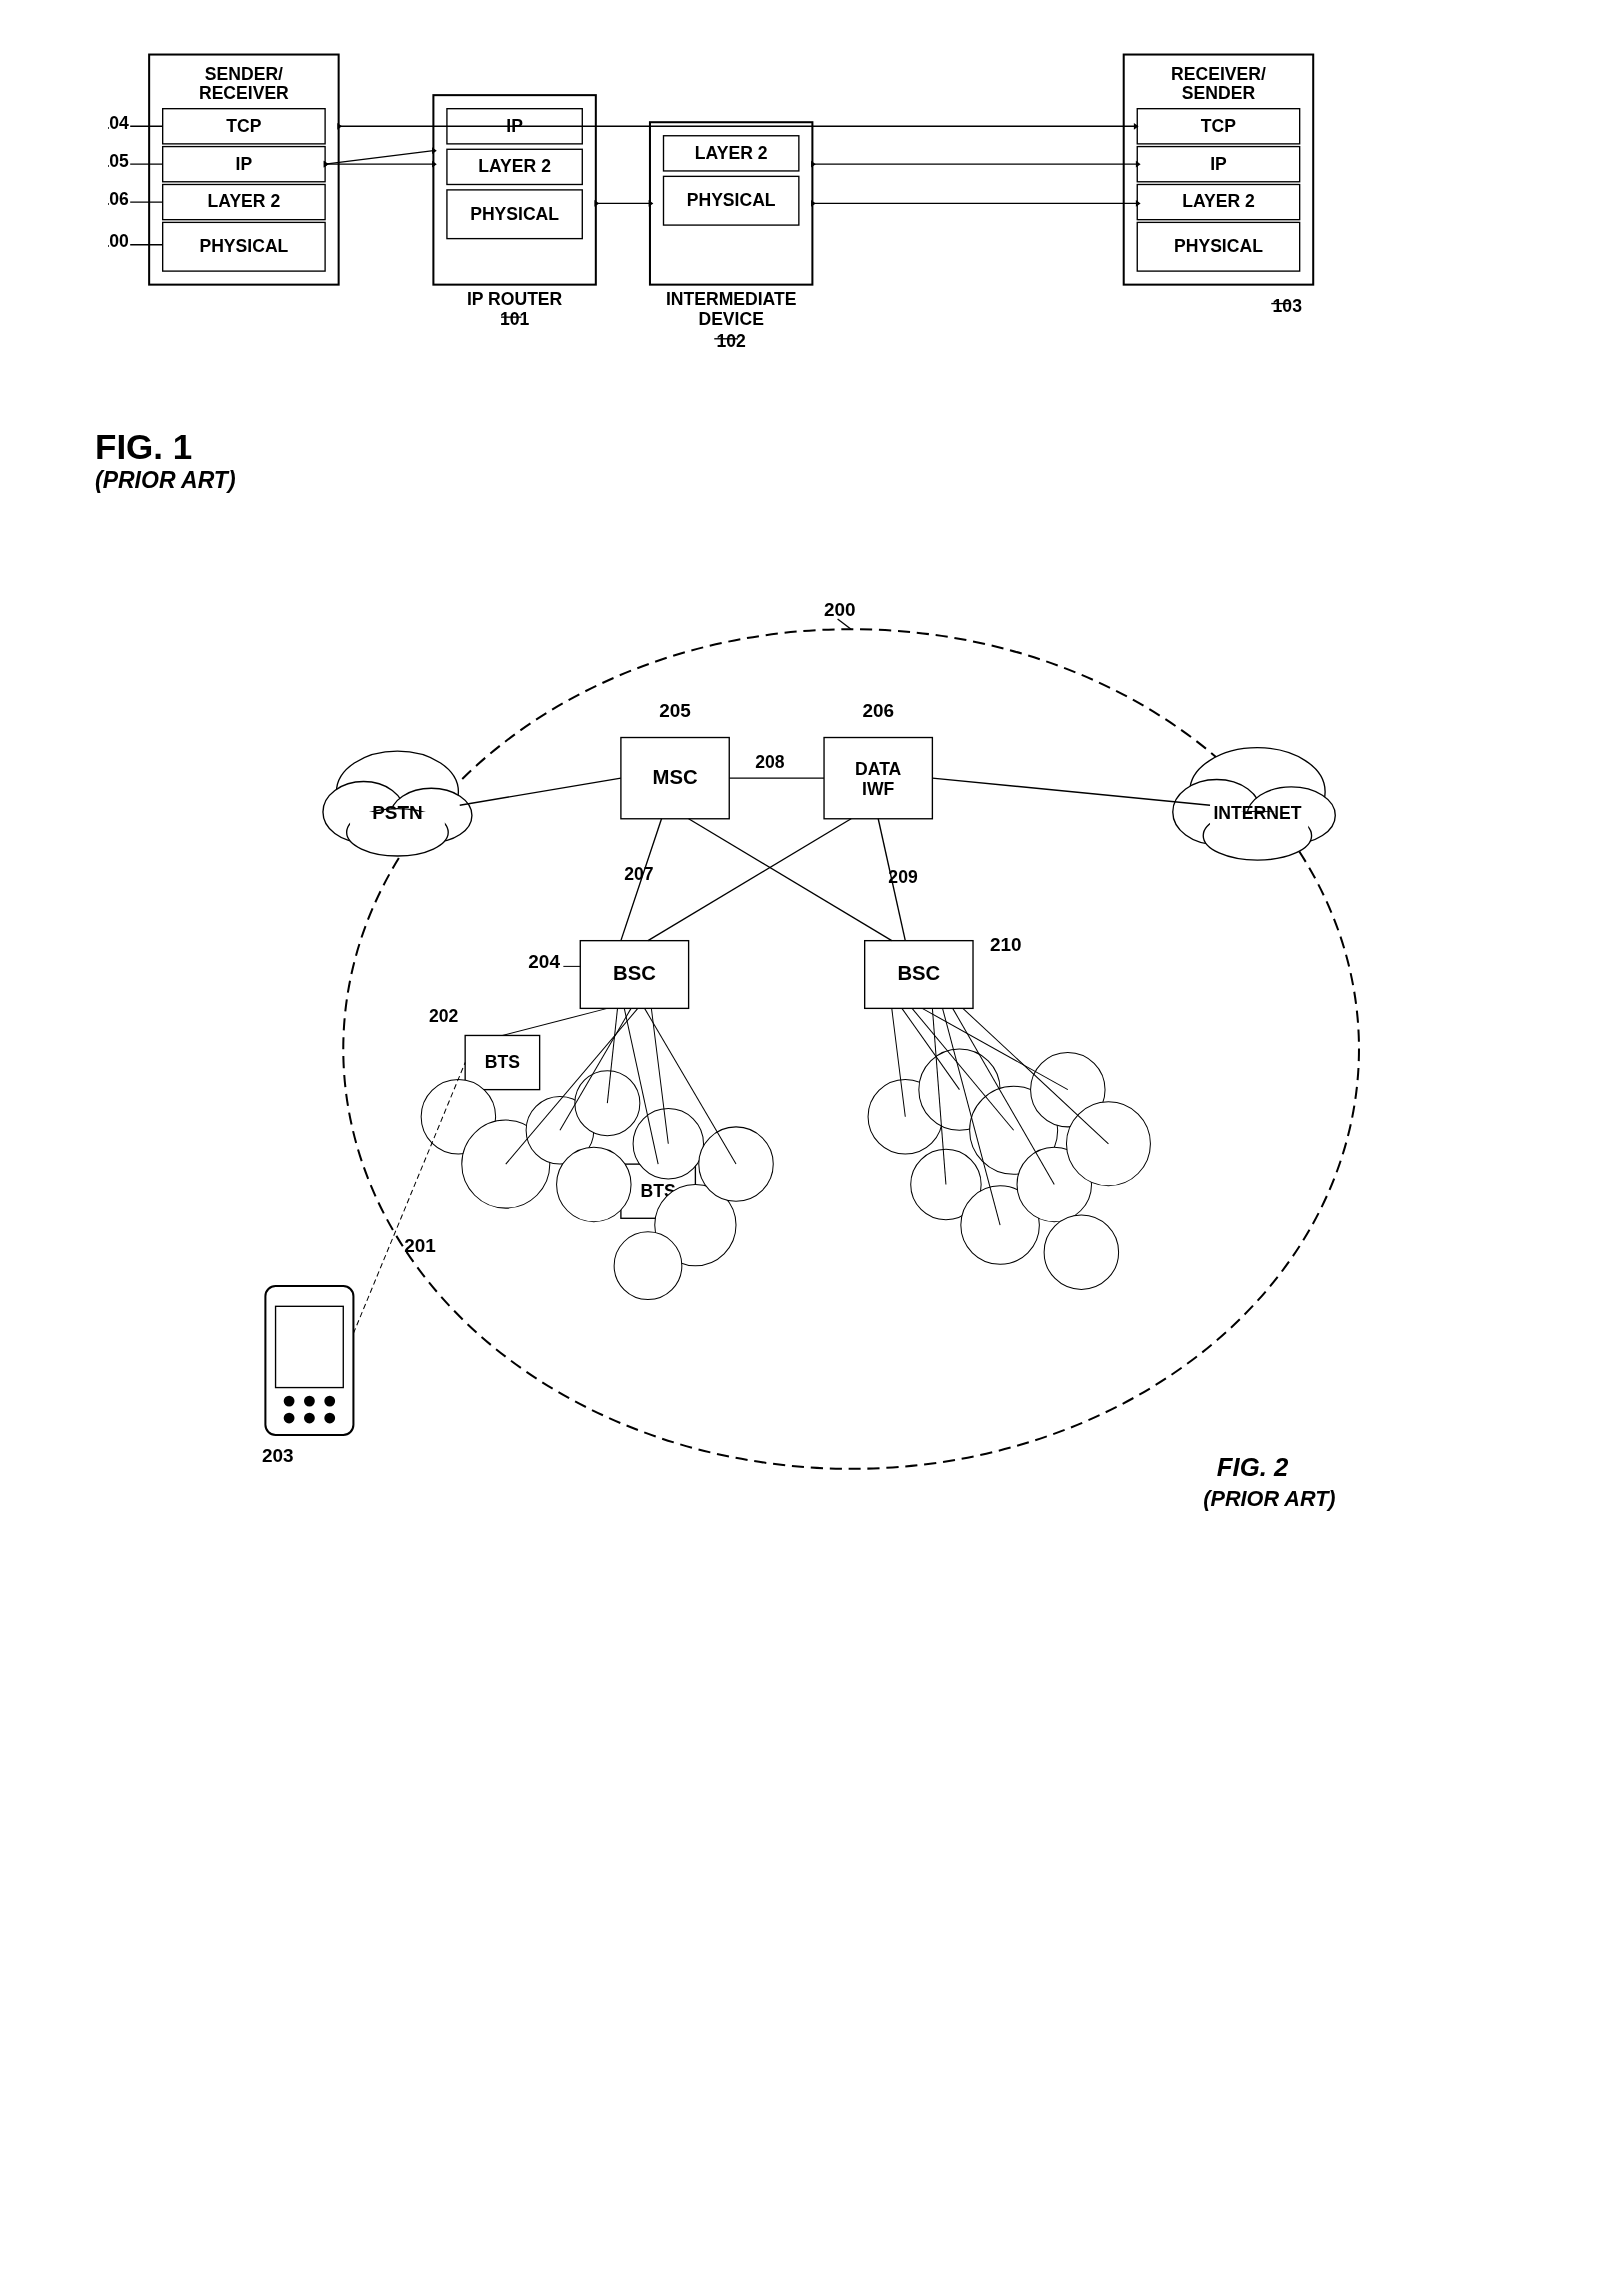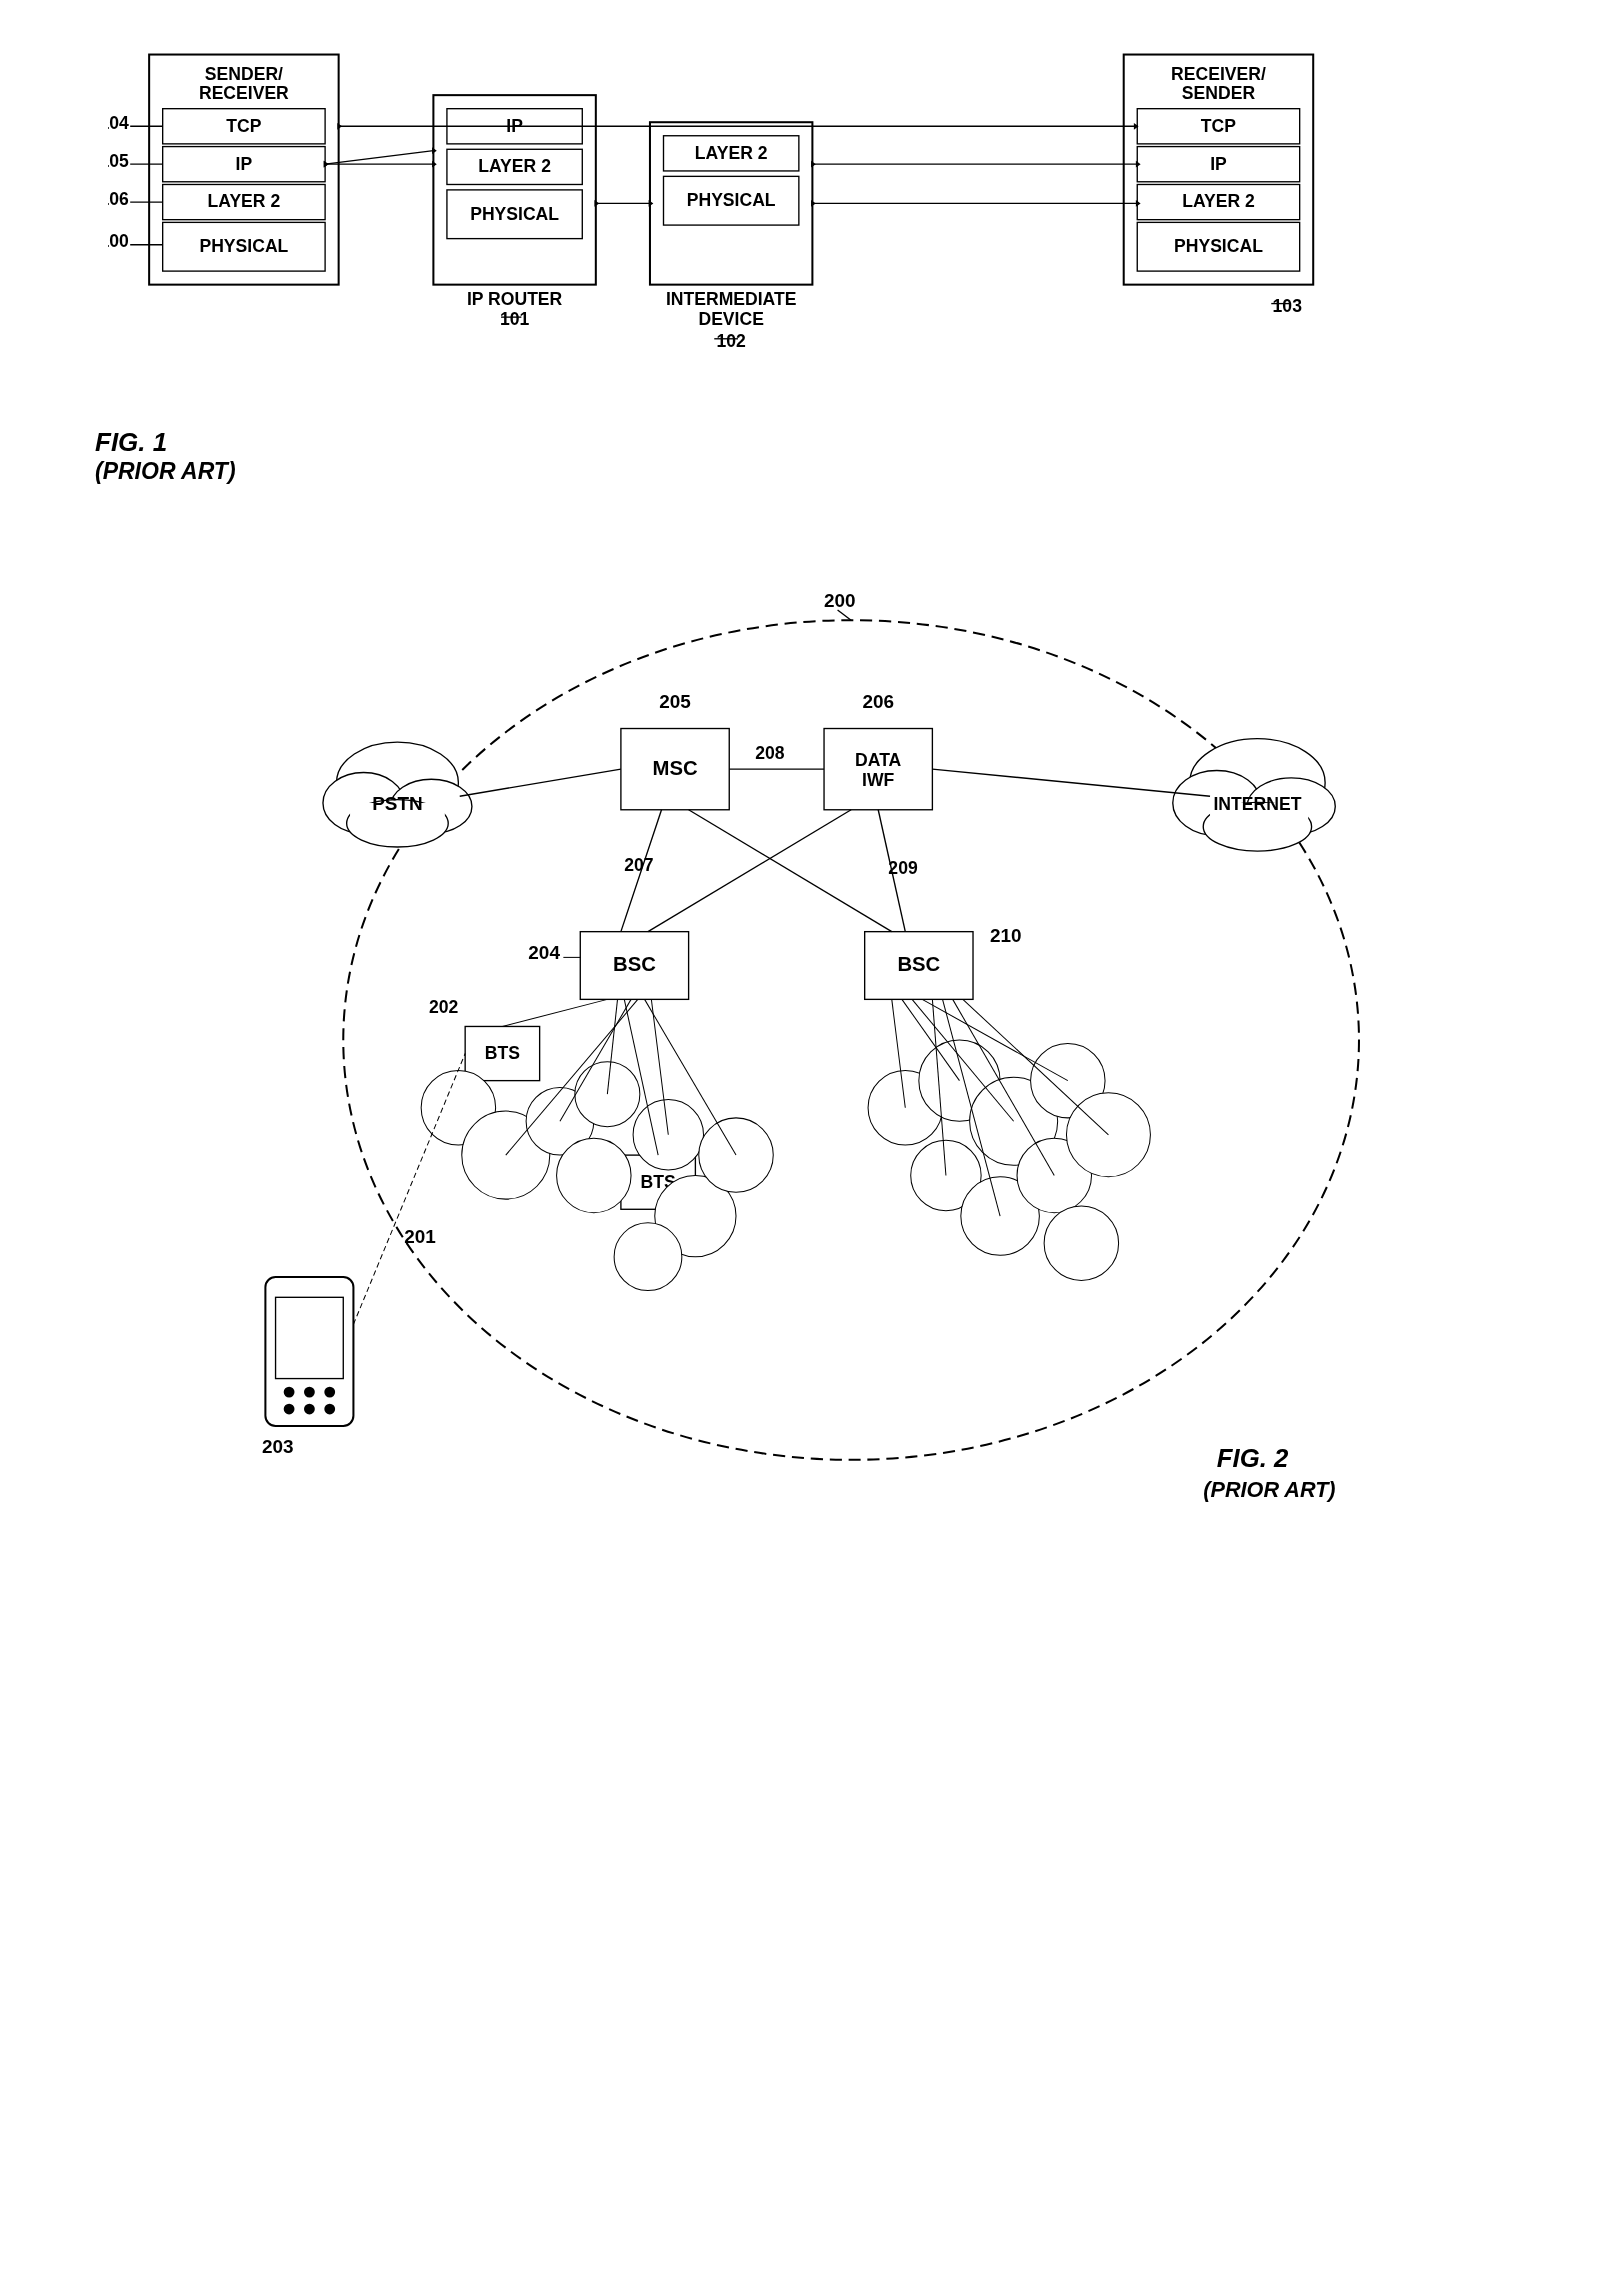--- a/index.html
+++ b/index.html
@@ -126,21 +126,21 @@
       <polygon points="718,235 718,245 725,240" fill="black"></polygon>
       <polygon points="798,235 798,245 805,240" fill="black"></polygon>
 
       <line x1="1040" y1="240" x2="1520" y2="240" stroke="black" stroke-width="2"></line>
       <polygon points="1038,235 1038,245 1045,240" fill="black"></polygon>
       <polygon points="1518,235 1518,245 1525,240" fill="black"></polygon>
     </svg>
   </div>
 
   <div style="margin-left:41px; margin-top:6.8px;">
-    <div style="font-size:26px;font-style:italic;font-weight:bold;">FIG. 1</div>
+    <div style="font-size:35px;font-weight:bold;">FIG. 1</div>
     <div style="font-size:23px;font-style:italic;font-weight:bold;">(PRIOR ART)</div>
   </div>
 </div>
 
 <div class="fig2-container">
   <div class="fig2-wrapper">
     <svg width="1219" height="948" style="position:absolute;top:0;left:0;" viewBox="0 0 1800 1400">
 
       <ellipse cx="960" cy="700" rx="750" ry="620" fill="none" stroke="black" stroke-width="3" stroke-dasharray="18,10"></ellipse>
 

